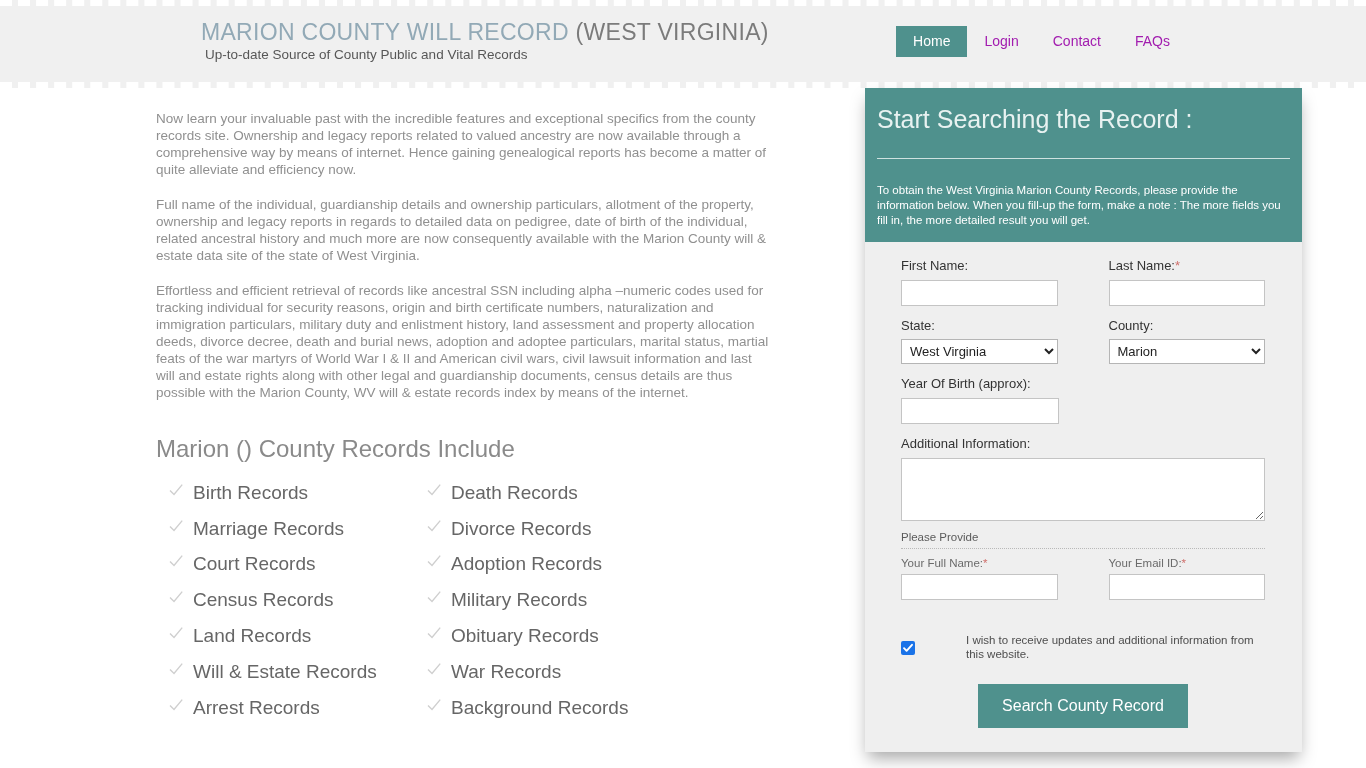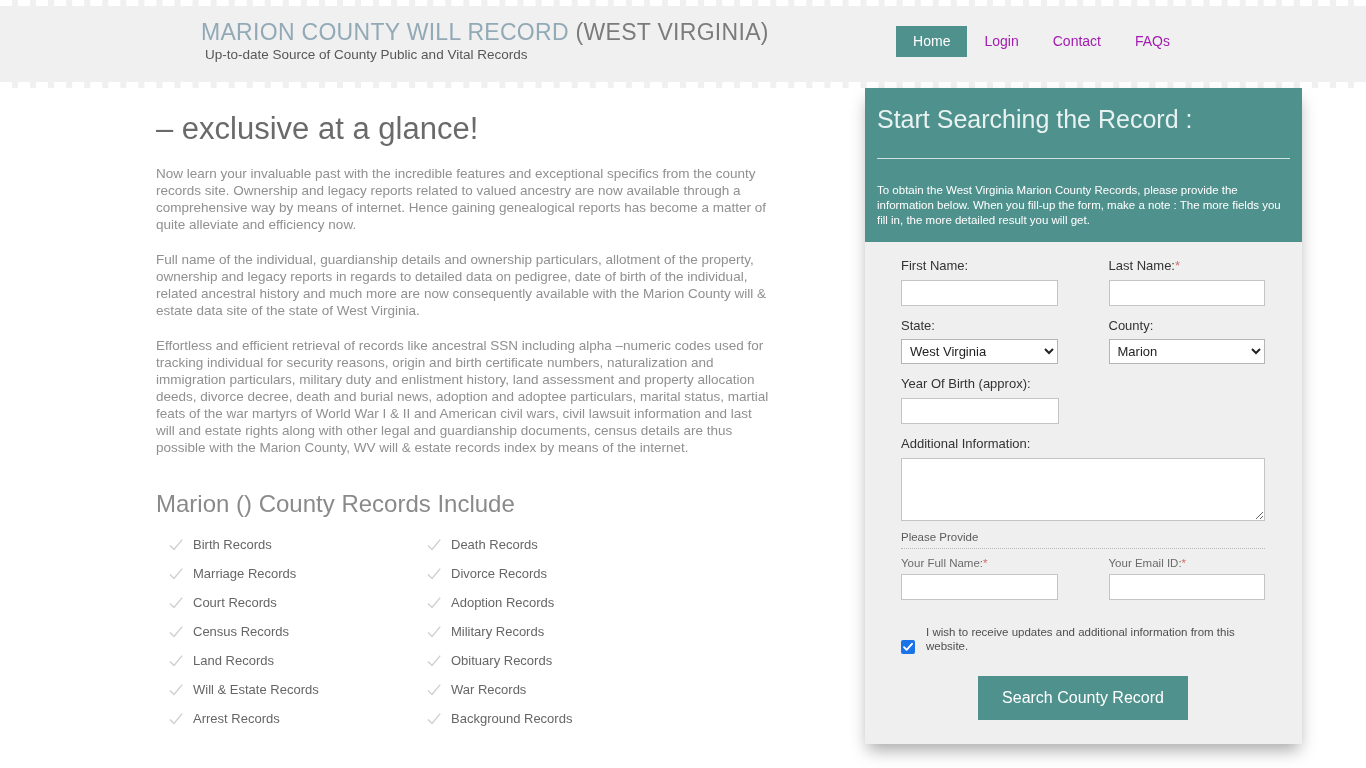--- a/index.html
+++ b/index.html
@@ -115,22 +115,22 @@
     line-height: 1.2;
   }
   .records-grid {
     display: grid;
     grid-template-columns: 258px 258px;
     row-gap: 13px;
     margin-left: 12px;
   }
   .record-item {
     display: flex;
-    align-items: flex-end;
-    font-size: 13px;
+    align-items: flex-start;
+    font-size: 19px;
     color: #666666;
     line-height: 1.2;
   }
   .check-icon {
     width: 16px;
     height: 16px;
     margin-right: 9px;
     flex: 0 0 16px;
     display: inline-block;
   }
@@ -220,22 +220,23 @@
     border-bottom: 1px dotted #b9b9b9;
   }
   .row-small { margin-top: 8px; }
   .row-small .field label {
     font-size: 11.5px;
     color: #6a6a6a;
     margin-bottom: 4px;
   }
   .consent {
     display: flex;
-    align-items: flex-end;
-    margin-top: 26px;
+    align-items: center;
+    margin-top: 34px;
+    gap: 40px;
   }
   .cb {
     width: 14px;
     height: 14px;
     background: #1a73e8;
     border-radius: 2px;
     position: relative;
     flex: 0 0 14px;
     cursor: pointer;
   }
@@ -277,21 +278,20 @@
       <a class="nav-item">Contact</a>
       <a class="nav-item">FAQs</a>
     </nav>
   </div>
 </div>
 
 <div class="page">
   <div class="content-wrap">
 
     <div class="left-col">
-      <h1 class="page-title">– exclusive at a glance!</h1>
       <p class="body-para">Now learn your invaluable past with the incredible features and exceptional specifics from the county records site. Ownership and legacy reports related to valued ancestry are now available through a comprehensive way by means of internet. Hence gaining genealogical reports has become a matter of quite alleviate and efficiency now.</p>
       <p class="body-para">Full name of the individual, guardianship details and ownership particulars, allotment of the property, ownership and legacy reports in regards to detailed data on pedigree, date of birth of the individual, related ancestral history and much more are now consequently available with the Marion County will &amp; estate data site of the state of West Virginia.</p>
       <p class="body-para">Effortless and efficient retrieval of records like ancestral SSN including alpha –numeric codes used for tracking individual for security reasons, origin and birth certificate numbers, naturalization and immigration particulars, military duty and enlistment history, land assessment and property allocation deeds, divorce decree, death and burial news, adoption and adoptee particulars, marital status, martial feats of the war martyrs of World War I &amp; II and American civil wars, civil lawsuit information and last will and estate rights along with other legal and guardianship documents, census details are thus possible with the Marion County, WV will &amp; estate records index by means of the internet.</p>
 
       <h2 class="section-title">Marion () County Records Include</h2>
 
       <div class="records-grid">
         <div class="record-item">
           <span class="check-icon">
               <svg width="16" height="16" viewBox="0 0 16 16">

